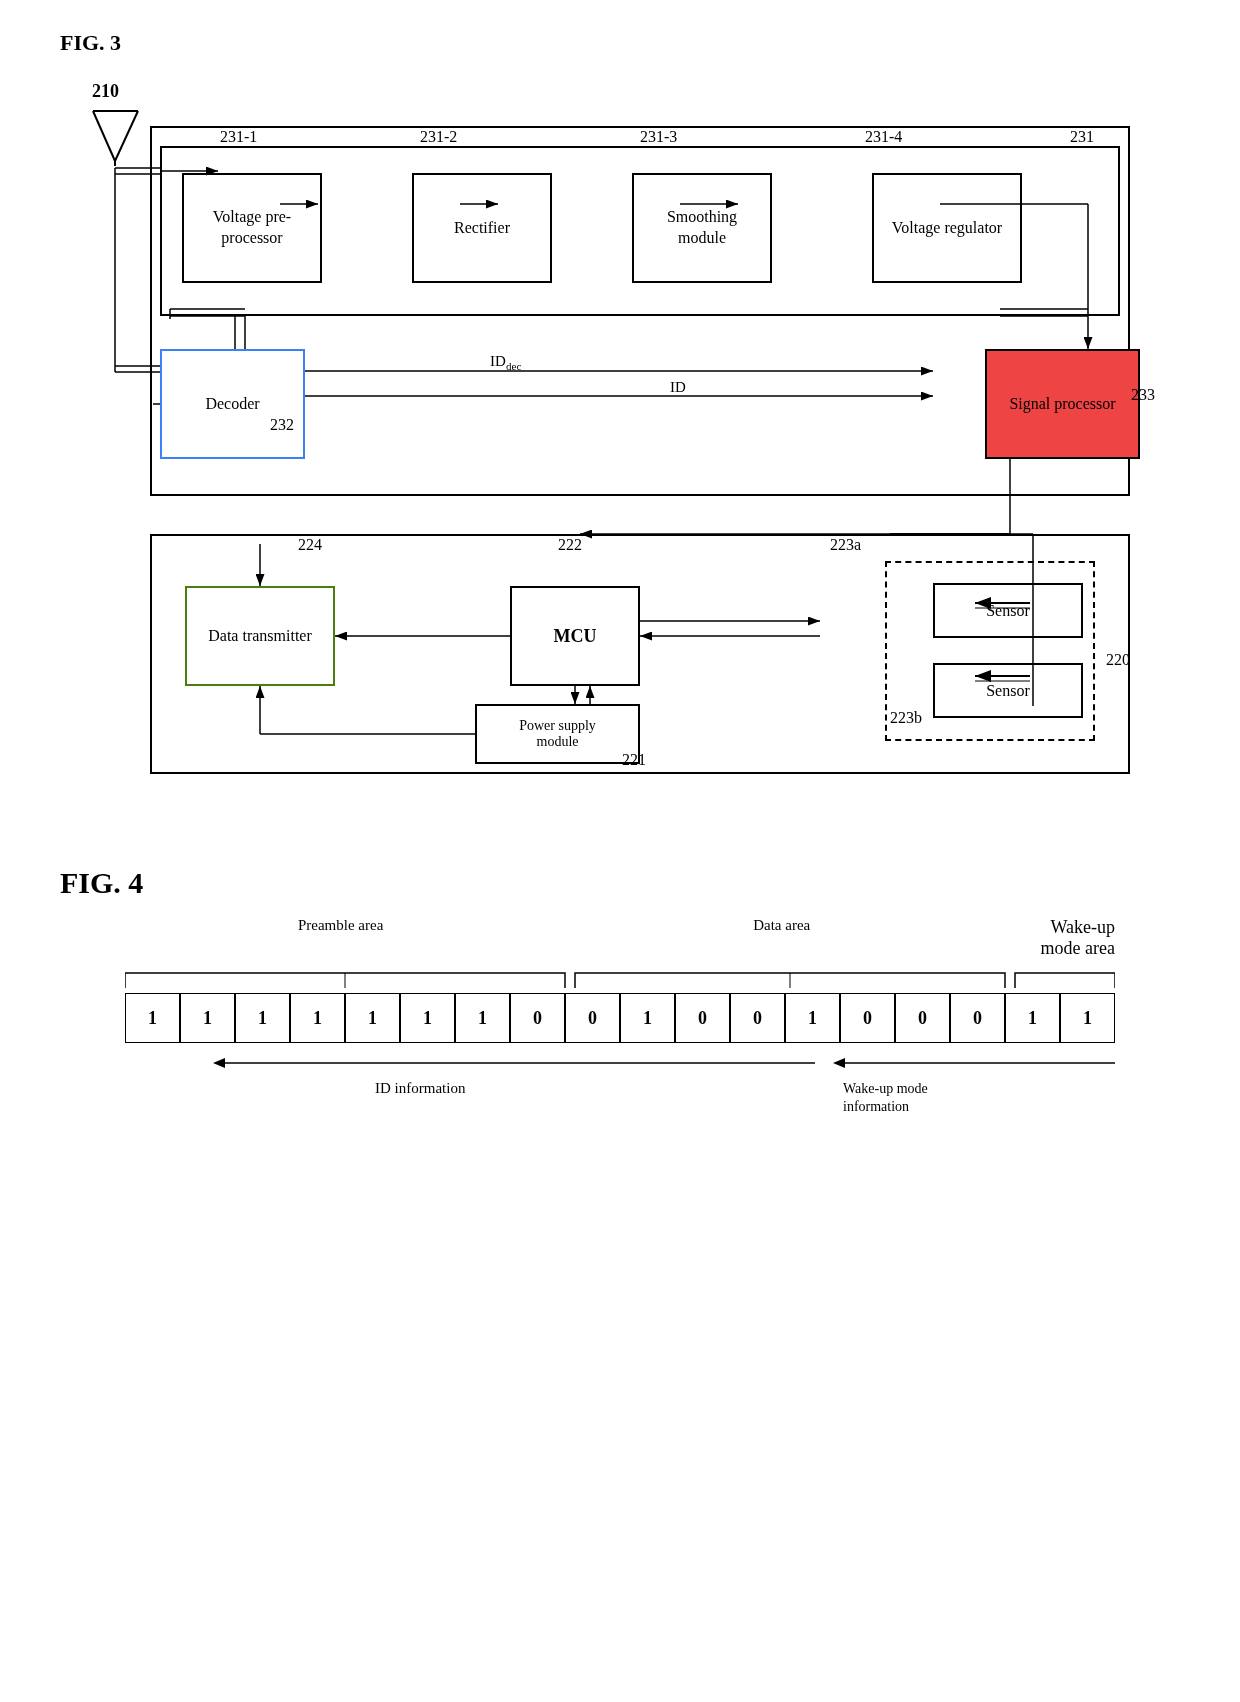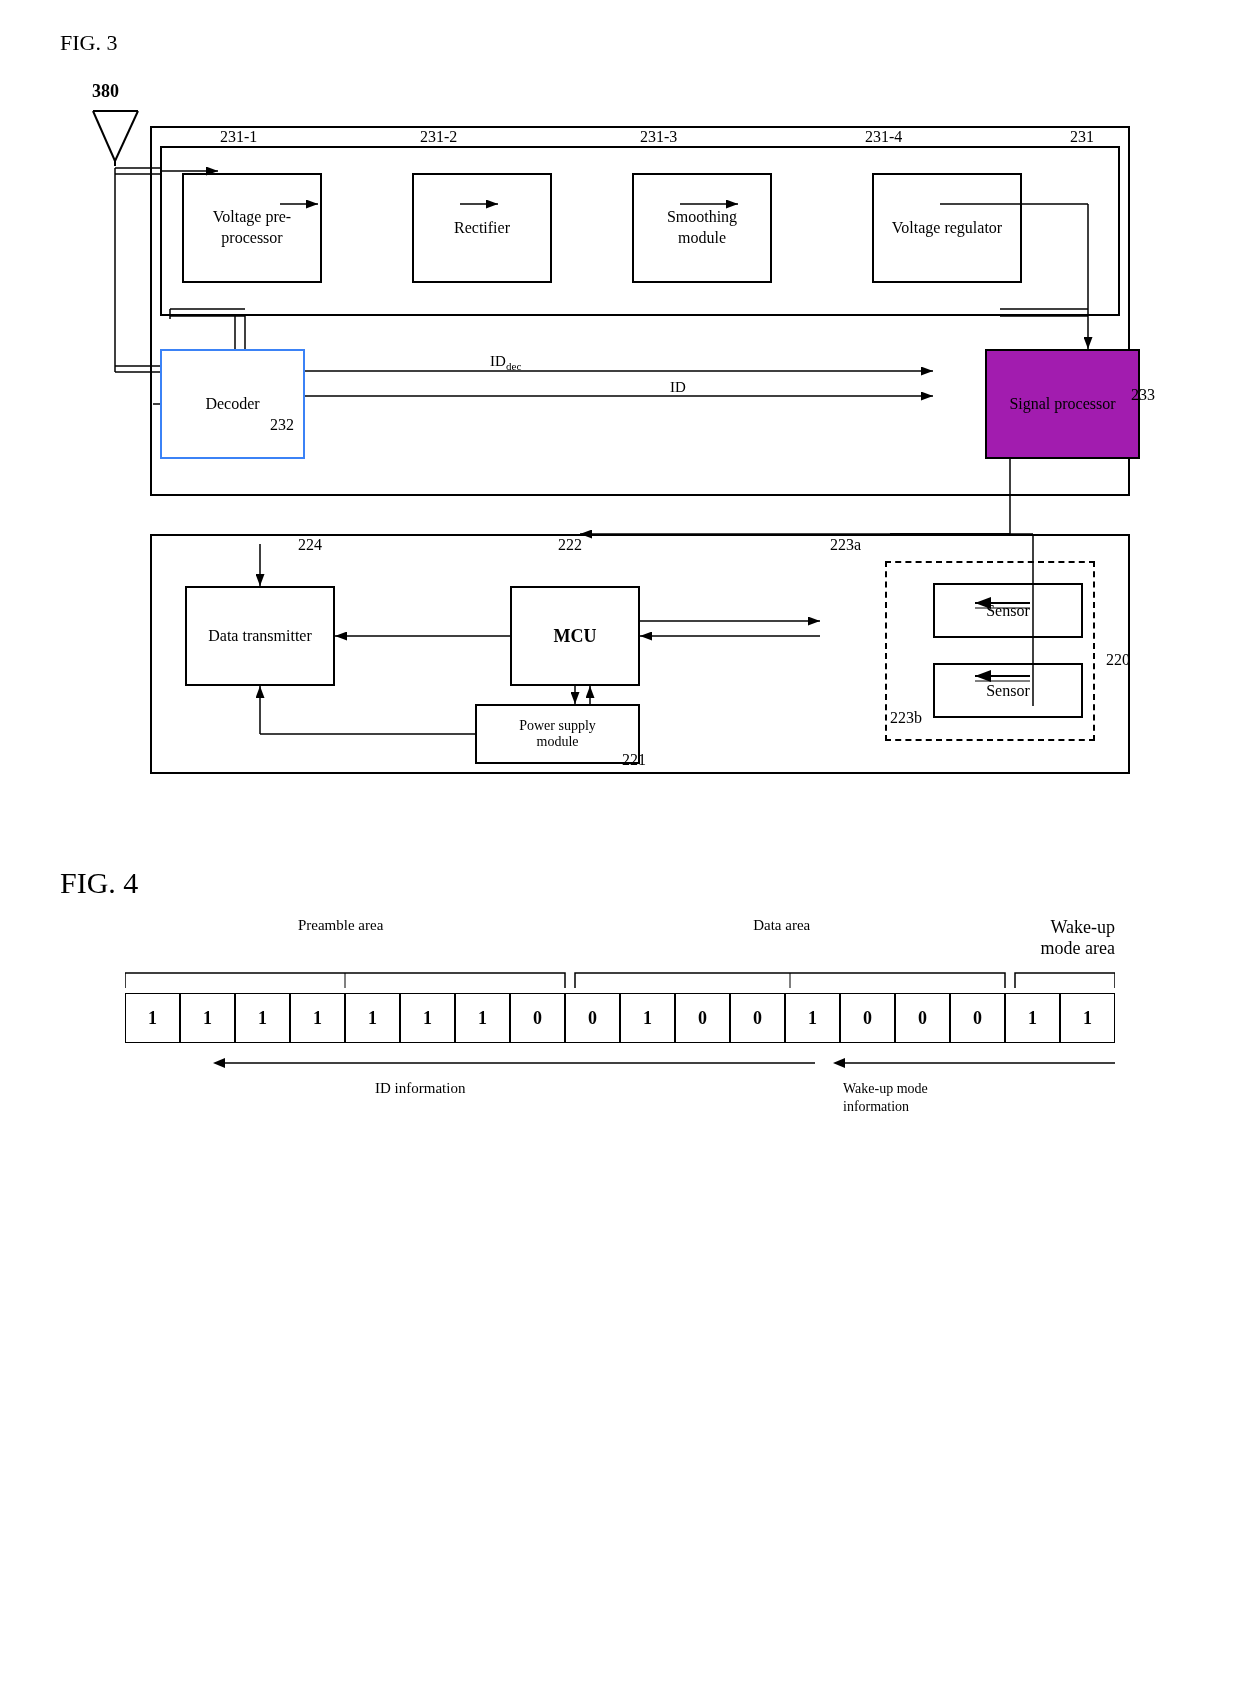--- a/index.html
+++ b/index.html
@@ -14,21 +14,21 @@
 
     .page {
       width: 1240px;
       min-height: 1702px;
       padding: 30px 60px;
       position: relative;
     }
 
     .fig-label {
       font-size: 22px;
-      font-weight: normal;
+      font-weight: bold;
       margin-bottom: 10px;
     }
 
     
     .fig3-container {
       position: relative;
       width: 1100px;
       height: 720px;
       margin: 0 auto 80px auto;
     }
@@ -143,21 +143,21 @@
 
     <svg style="position:absolute; left:18px; top:30px; width:55px; height:70px;">
 
       <line x1="27" y1="65" x2="5" y2="15" stroke="#000" stroke-width="2"></line>
       <line x1="27" y1="65" x2="50" y2="15" stroke="#000" stroke-width="2"></line>
       <line x1="5" y1="15" x2="50" y2="15" stroke="#000" stroke-width="2"></line>
 
       <line x1="27" y1="65" x2="27" y2="80" stroke="#000" stroke-width="2"></line>
     </svg>
 
-    <div class="ref-label" style="left:22px; top:15px; font-weight:bold; font-size:18px;">380</div>
+    <div class="ref-label" style="left:22px; top:15px; font-weight:bold; font-size:18px;">210</div>
 
     <div class="ref-label" style="left:150px; top:62px;">231-1</div>
     <div class="ref-label" style="left:350px; top:62px;">231-2</div>
     <div class="ref-label" style="left:570px; top:62px;">231-3</div>
     <div class="ref-label" style="left:795px; top:62px;">231-4</div>
     <div class="ref-label" style="left:1000px; top:62px;">231</div>
 
     <div class="box-230"></div>
     <div class="ref-label" style="right:40px; top:315px;">230</div>
 
@@ -179,33 +179,33 @@
       <div class="comp-box voltage-regulator">
         <span>Voltage
 regulator</span>
       </div>
     </div>
 
     <div style="position:absolute; left:90px; top:283px; width:145px; height:110px; border:2px solid #3b82f6; display:flex; align-items:center; justify-content:center; font-size:16px; background:#fff;">
       <span>Decoder</span>
     </div>
 
-    <div style="position:absolute; right:30px; top:283px; width:155px; height:110px; border:2px solid #000; display:flex; align-items:center; justify-content:center; text-align:center; font-size:16px; background:#a21caf;">
+    <div style="position:absolute; right:30px; top:283px; width:155px; height:110px; border:2px solid #000; display:flex; align-items:center; justify-content:center; text-align:center; font-size:16px; background:#ef4444;">
       <span>Signal
 processor</span>
     </div>
 
     <div class="ref-label" style="right:15px; top:320px;">233</div>
 
     <div class="ref-label" style="left:200px; top:350px;">232</div>
 
     <div style="position:absolute; left:80px; top:468px; width:980px; height:240px; border:2px solid #000;"></div>
     <div class="ref-label" style="right:40px; top:585px;">220</div>
 
-    <div style="position:absolute; left:115px; top:520px; width:150px; height:100px; border:2px solid #000000; display:flex; align-items:center; justify-content:center; text-align:center; font-size:16px; background:#fff;">
+    <div style="position:absolute; left:115px; top:520px; width:150px; height:100px; border:2px solid #4d7c0f; display:flex; align-items:center; justify-content:center; text-align:center; font-size:16px; background:#fff;">
       <span>Data
 transmitter</span>
     </div>
 
     <div style="position:absolute; left:440px; top:520px; width:130px; height:100px; border:2px solid #000; display:flex; align-items:center; justify-content:center; font-size:18px; font-weight:bold; background:#fff;">
       <span>MCU</span>
     </div>
 
     <div style="position:absolute; left:405px; top:638px; width:165px; height:60px; border:2px solid #000; display:flex; align-items:center; justify-content:center; text-align:center; font-size:14px; background:#fff;">
       <span>Power supply<br>module</span>

